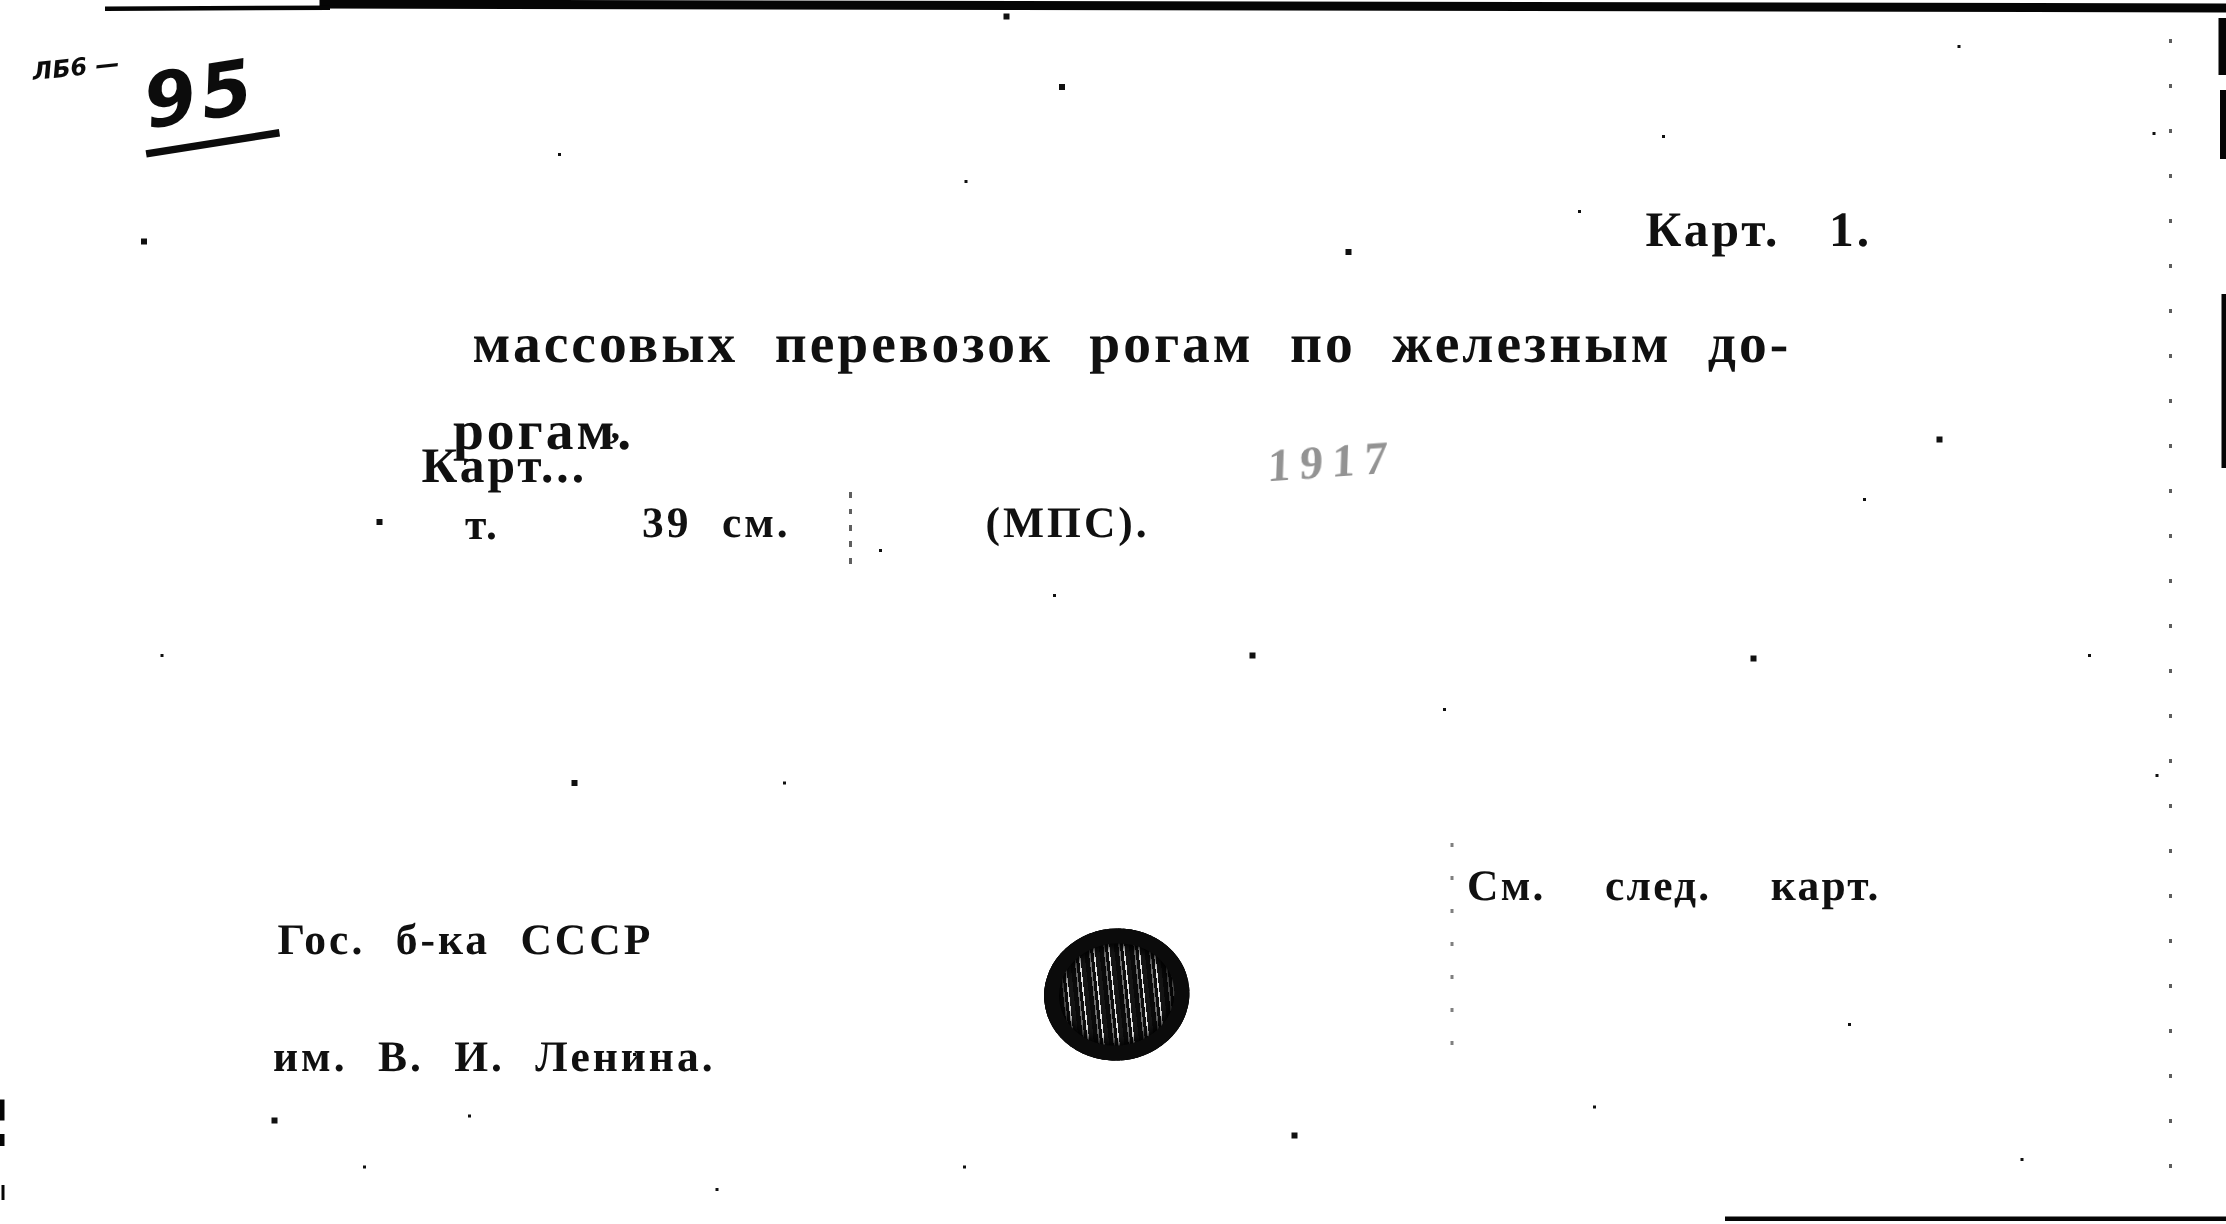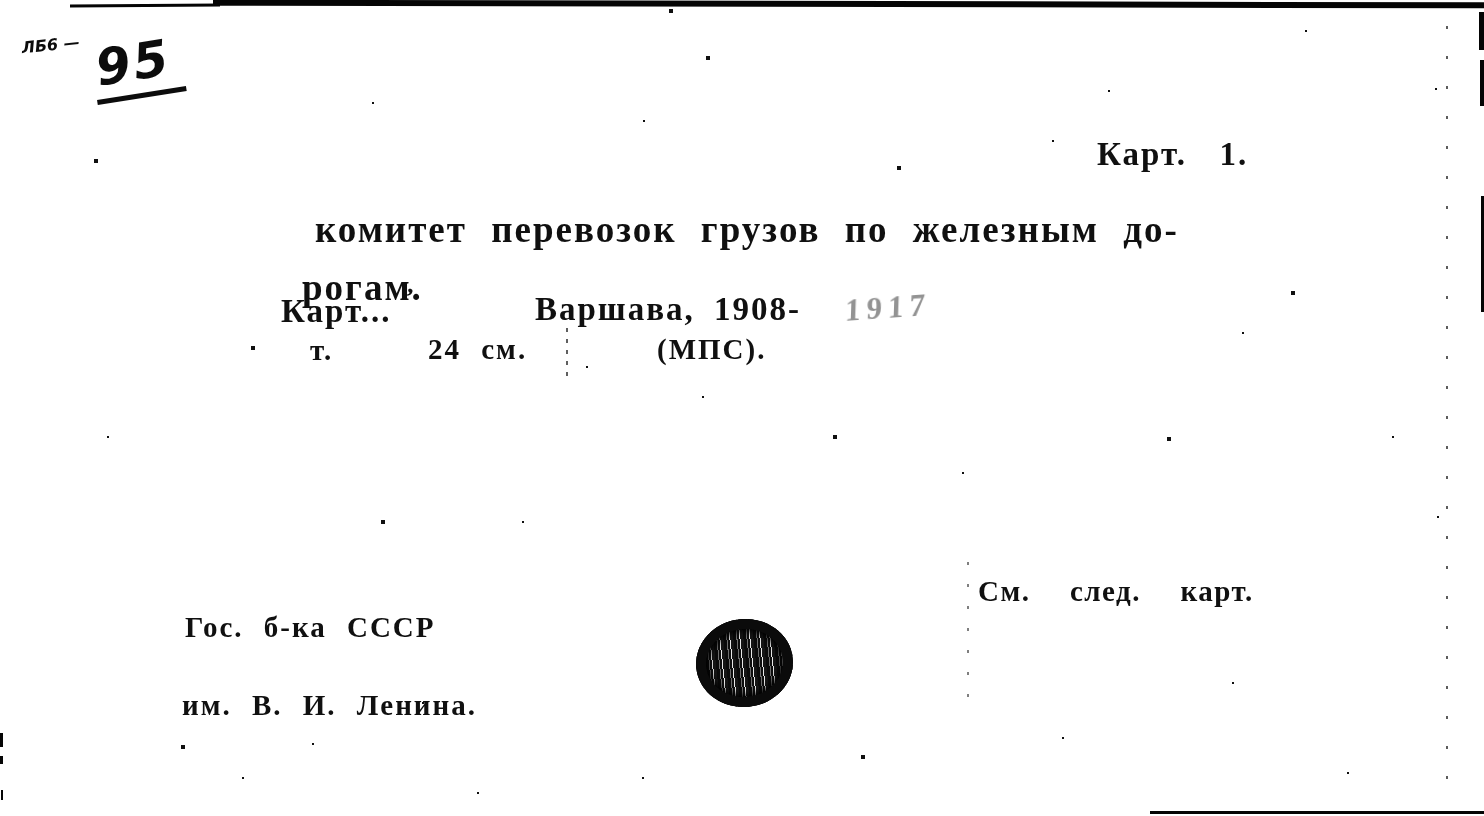--- a/index.html
+++ b/index.html
@@ -94,30 +94,29 @@
   <div class="vdots vdots-note"></div>
   <div class="speckles"></div>
 
   <div class="handwriting">
     <div>ЛБ6 —</div>
     <div class="hw-line2">95</div>
   </div>
 
   <div class="txt print body-line" style="left:1097px;top:137px;word-spacing:6px;text-align:center;">Карт.  1.</div>
 
-  <div class="txt print heading" style="left:315px;top:211px;">комитет перевозок грузов по железным до-</div>
+  <div class="txt print heading" style="left:315px;top:211px;">массовых перевозок рогам по железным до-</div>
   <div class="txt print heading" style="left:302px;top:253px;margin-top:16px;">рогам.</div>
 
   <div class="txt print body-line" style="left:281px;top:294px;">Карт...</div>
   <div class="txt print stray-mark" style="left:404px;top:284px;">ʼ</div>
-  <div class="txt print body-line" style="left:535px;top:292px;">Варшава, 1908-</div>
   <div class="txt faded" style="left:845px;top:292px;">1917</div>
 
   <div class="txt print small-line" style="left:310px;top:335px;">т.</div>
-  <div class="txt print small-line" style="left:428px;top:334px;">24 см.</div>
+  <div class="txt print small-line" style="left:428px;top:334px;">39 см.</div>
   <div class="txt print small-line" style="left:657px;top:334px;">(МПС).</div>
 
   <div class="txt print small-line" style="left:185px;top:612px;">Гос. б-ка СССР</div>
 
   <div class="txt print small-line" style="left:978px;top:576px;letter-spacing:1.5px;">См.  след.  карт.</div>
   <div class="txt print small-line" style="left:182px;top:652px;margin-top:38px;">им. В. И. Ленина.</div>
 
   <div class="stamp"></div>
 
 </div>

